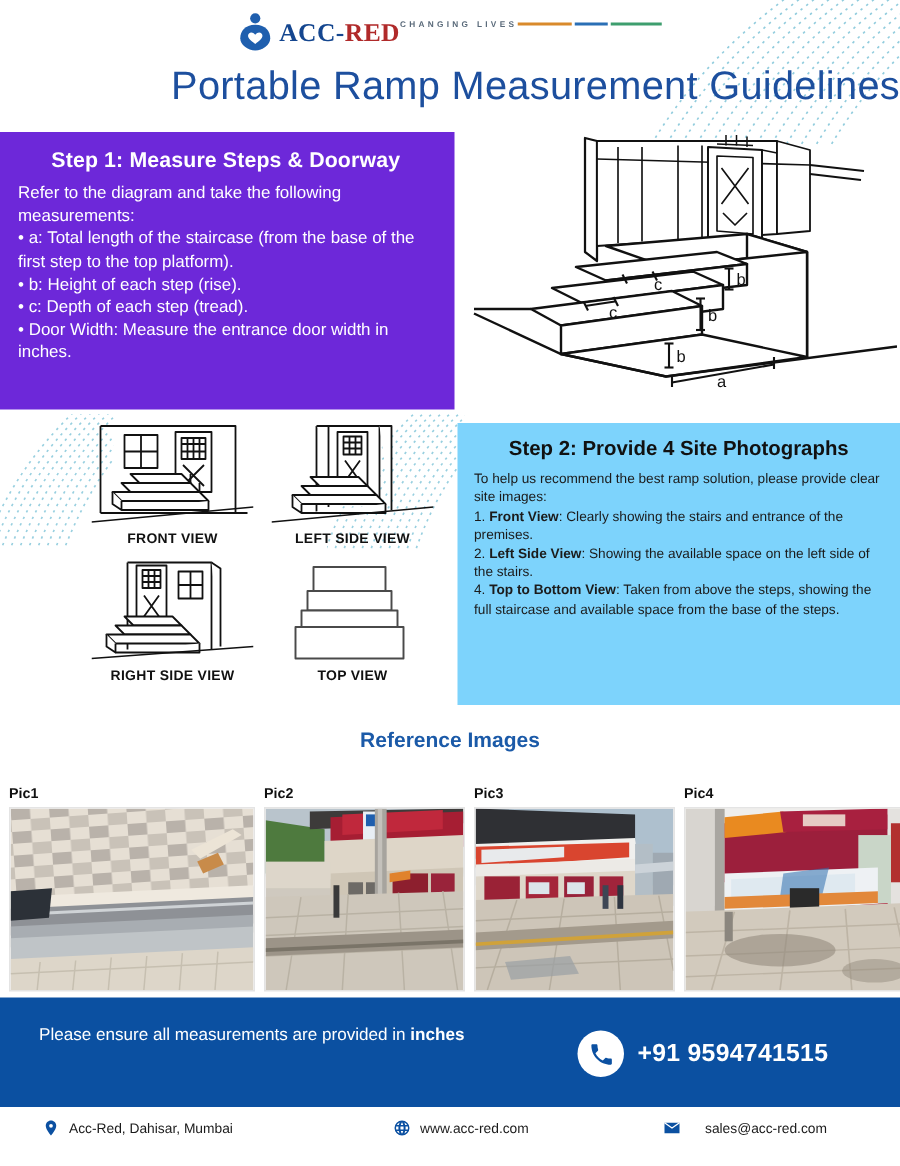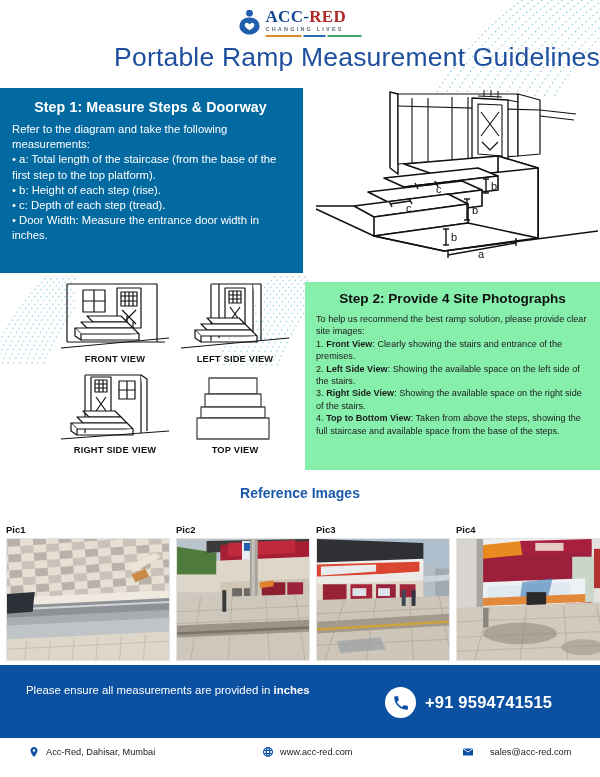--- a/index.html
+++ b/index.html
@@ -15,62 +15,62 @@
   .arc-deco { position: absolute; pointer-events: none; }
   #arc-top-right { top: -18px; right: -10px; width: 190px; height: 115px; }
   #arc-mid-left  { top: 276px; left: -4px;  width: 80px;  height: 90px; }
   #arc-mid-right { top: 276px; left: 218px; width: 92px;  height: 92px; }
 
   
   .header { position:absolute; top:0; left:0; width:600px; height:88px; }
   .logo-wrap { position:absolute; top:8px; left:50%; transform:translateX(-50%);
                display:flex; align-items:center; gap:5px; }
   .logo-mark { width:22px; height:26px; }
-  .logo-text { display:flex; flex-direction:column; line-height:1; }
+  .logo-text { display:flex; flex-direction:row; line-height:1; }
   .logo-name { font-family:"Liberation Serif", serif; font-weight:bold; font-size:17px;
                letter-spacing:.3px; }
   .logo-name .acc { color:#14468f; }
   .logo-name .dash { color:#14468f; }
   .logo-name .red { color:#b02a2a; }
   .logo-tag { font-size:5.5px; letter-spacing:2.2px; color:#5a6a7a; font-weight:bold;
               margin-top:2px; }
   .logo-underbars { display:flex; gap:2px; margin-top:2px; }
   .logo-underbars i { display:block; height:2px; }
   .bar-o { width:36px; background:#d98a2b; }
   .bar-b { width:22px; background:#2a6fb5; }
   .bar-g { width:34px; background:#3e9e6e; }
   .title {
     position:absolute; top:42px; left:0; width:600px; text-align:right;
     font-size:26.5px; color:#1d4f9e; letter-spacing:.2px; font-weight:400;
   }
 
   
   .step1 {
     position:absolute; left:0; top:88px; width:303px; height:185px;
-    background:#0369a1; color:#fff; padding:11px 14px 0 12px;
+    background:#6d28d9; color:#fff; padding:11px 14px 0 12px;
   }
   .step1 h2 { font-size:14.2px; font-weight:bold; text-align:center; margin-bottom:7px;
               letter-spacing:.1px; }
   .step1 p { font-size:11.3px; line-height:15.2px; }
 
   
   .diagram { position:absolute; left:312px; top:86px; width:286px; height:182px; }
 
   
   .views { position:absolute; left:55px; top:282px; width:240px; height:182px; }
   .views-grid { display:grid; grid-template-columns:1fr 1fr; grid-template-rows:1fr 1fr;
                 width:100%; height:100%; }
   .view-cell { display:flex; flex-direction:column; align-items:center; justify-content:flex-start; }
   .view-cell svg { display:block; }
   .view-label { font-size:9.3px; font-weight:bold; color:#111; letter-spacing:.2px; margin-top:2px; }
 
   
   .step2 {
     position:absolute; left:305px; top:282px; width:295px; height:188px;
-    background:#86efac; padding:9px 11px 6px 11px;
+    background:#7dd3fc; padding:9px 11px 6px 11px;
   }
   .step2 h2 { font-size:13.6px; font-weight:bold; color:#111; text-align:center; margin-bottom:7px; }
   .step2 p { font-size:9.1px; line-height:12.4px; color:#1b1b1b; }
   .step2 b { font-weight:bold; }
 
   
   .ref-title { position:absolute; top:485px; left:0; width:600px; text-align:center;
                font-size:14px; font-weight:bold; color:#1b5aa8; }
   .pics { position:absolute; top:524px; left:0; width:600px; height:145px;padding-left:44px; }
   .pic { position:absolute; top:0; }
@@ -92,21 +92,21 @@
                   display:flex; align-items:center; justify-content:center; }
   .phone-num { font-size:16.5px; font-weight:bold; letter-spacing:.2px; }
 
   
   .contact-bar { position:absolute; left:0; top:738px; width:600px; height:39px;
                  background:#fff; }
   .contact-item { position:absolute; top:8px; display:flex; align-items:center; gap:6px;
                   font-size:9.2px; color:#1a1a1a; }
   #contact-address { left:28px; }
   #contact-web     { left:262px; }
-  #contact-email   { left:462px;gap:16px; }
+  #contact-email   { left:442px;gap:16px; }
   .ci-icon { width:12px; height:12px; display:block; }
 </style>
 </head>
 <body>
 
 <div class="page">
 
   <svg class="arc-deco" id="arc-top-right" viewBox="0 0 190 115">
     <g stroke="#7fc4d8" stroke-width="1.1" stroke-dasharray="1.6 3.2" fill="none" opacity=".85">
       <path d="M12 118 C 40 70 80 28 150 -14"></path>
@@ -367,23 +367,20 @@
   </div>
 
   <div class="step2">
     <h2>Step 2: Provide 4 Site Photographs</h2>
     <p>To help us recommend the best ramp solution, please provide clear site images:</p>
     <p>
       <span>1. </span><b>Front View</b><span>: Clearly showing the stairs and entrance of the premises.</span>
     </p>
     <p>
       <span>2. </span><b>Left Side View</b><span>: Showing the available space on the left side of the stairs.</span>
-    </p>
-    <p>
-      <span>3. </span><b>Right Side View</b><span>: Showing the available space on the right side of the stairs.</span>
     </p>
     <p>
       <span>4. </span><b>Top to Bottom View</b><span>: Taken from above the steps, showing the full staircase and available space from the base of the steps.</span>
     </p>
   </div>
 
   <div class="ref-title">Reference Images</div>
 
   <div class="pics">
 

